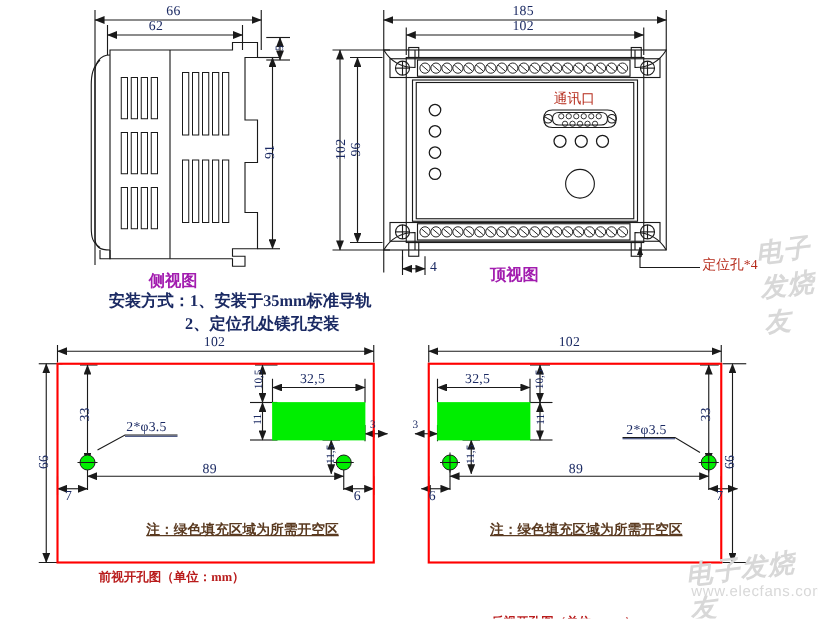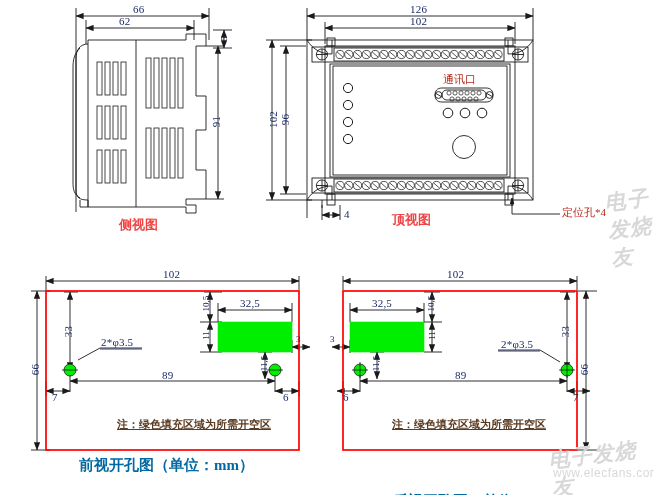--- a/index.html
+++ b/index.html
@@ -40,27 +40,27 @@
   .dim-sm {
     color: #1b2a63;
     font-size: 9px;
   }
   .dim-rot {
     transform-origin: 50% 50%;
     transform: rotate(-90deg);
   }
   
   .cap {
-    color: #ef4444;
+    color: #a21caf;
     font-size: 13px;
     font-weight: bold;
   }
   .cap-big {
-    color: #0369a1;
-    font-size: 15px;
+    color: #b91c1c;
+    font-size: 10px;
     font-weight: bold;
   }
   .note {
     color: #5a3a20;
     font-size: 11px;
     font-weight: bold;
     text-decoration: underline;
   }
   .red-lbl {
     color: #b52a1a;
@@ -477,29 +477,31 @@
       <line x1="498" y1="351" x2="540" y2="351"></line>
     </g>
   </svg>
 
   <div class="lbl dim" style="left:133px; top:4px;">66</div>
   <div class="lbl dim" style="left:119px; top:16px;">62</div>
   <div class="lbl dim-sm dim-rot" style="left:222px; top:34px;">5</div>
   <div class="lbl dim dim-rot" style="left:211px; top:116px;">91</div>
   <div class="lbl cap" style="left:119px; top:218px;">侧视图</div>
 
-  <div class="lbl dim" style="left:410px; top:4px;">126</div>
+  <div class="lbl dim" style="left:410px; top:4px;">185</div>
   <div class="lbl dim" style="left:410px; top:16px;">102</div>
   <div class="lbl dim dim-rot" style="left:265px; top:114px;">102</div>
   <div class="lbl dim dim-rot" style="left:280px; top:114px;">96</div>
   <div class="lbl dim" style="left:344px; top:209px;">4</div>
   <div class="lbl red-lbl" style="left:443px; top:74px;">通讯口</div>
   <div class="lbl red-lbl" style="left:562px; top:207px;">定位孔*4</div>
   <div class="lbl cap" style="left:392px; top:213px;font-family:Liberation Serif, serif;">顶视图</div>
 
+  <div class="lbl install" style="left:87px; top:234px;">安装方式：1、安装于35mm标准导轨</div>
+  <div class="lbl install" style="left:148px; top:252px;">2、定位孔处镁孔安装</div>
 
   <div class="lbl dim" style="left:163px; top:269px;">102</div>
   <div class="lbl dim dim-rot" style="left:30px; top:364px;">66</div>
   <div class="lbl dim dim-rot" style="left:63px; top:326px;">33</div>
   <div class="lbl dim" style="left:162px; top:370px;">89</div>
   <div class="lbl dim" style="left:52px; top:392px;">7</div>
   <div class="lbl dim" style="left:283px; top:392px;">6</div>
   <div class="lbl dim" style="left:240px; top:298px;">32,5</div>
   <div class="lbl dim-sm dim-rot" style="left:199px; top:299px;">10,5</div>
   <div class="lbl dim-sm dim-rot" style="left:202px; top:331px;">11</div>

